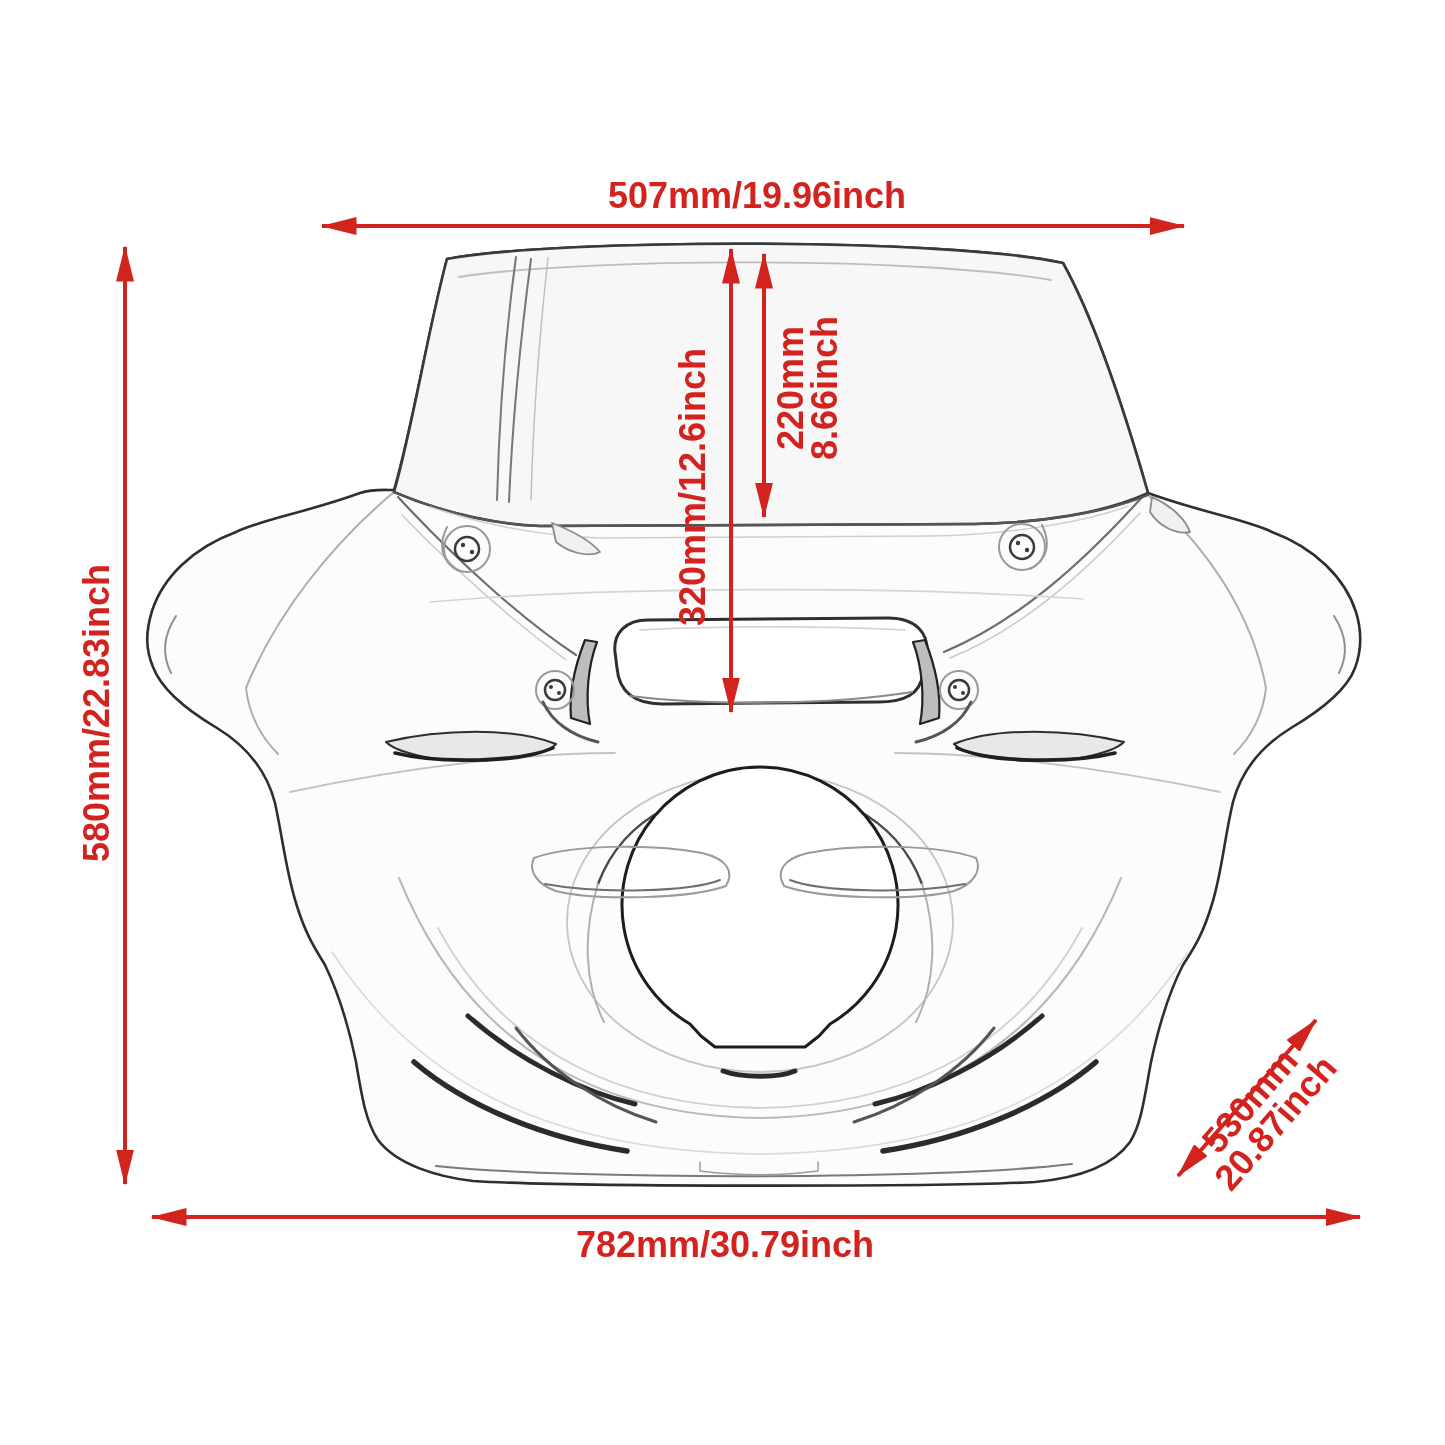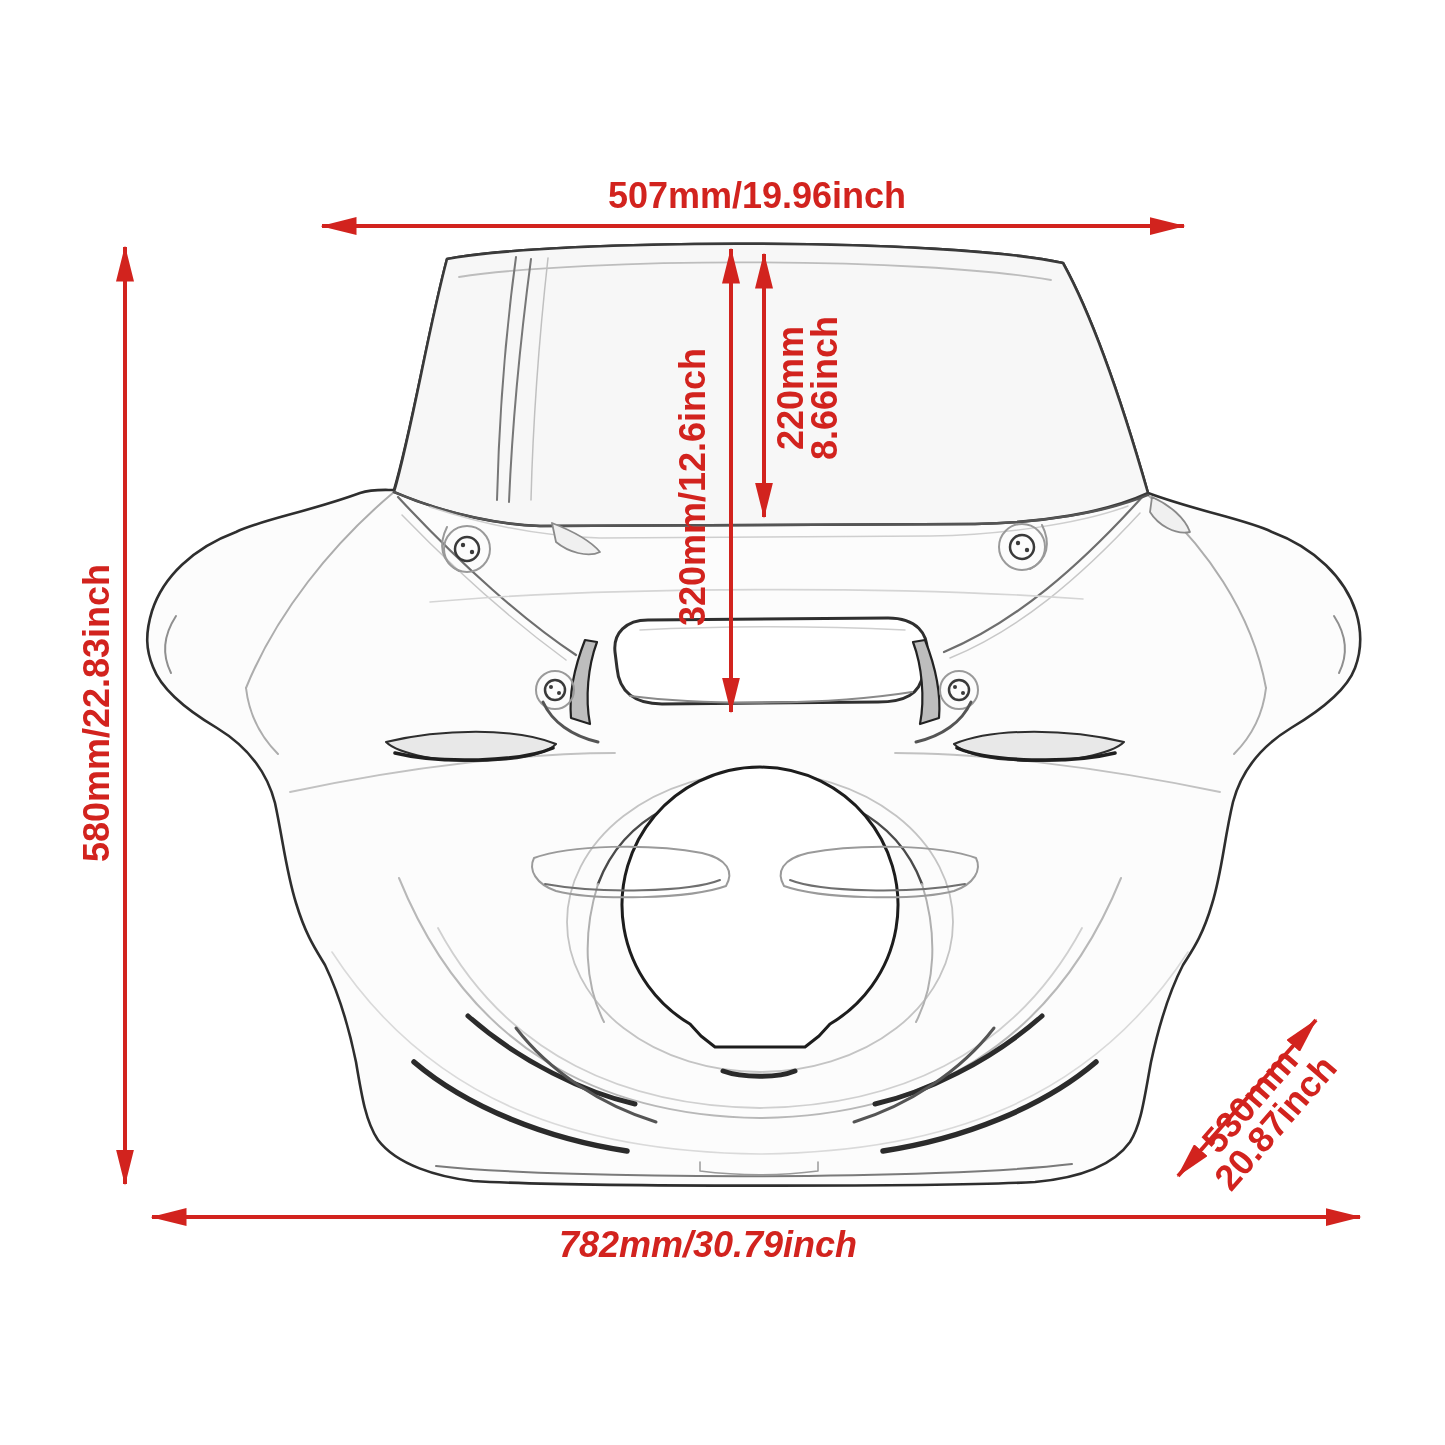--- a/index.html
+++ b/index.html
@@ -192,21 +192,21 @@
       <line x1="731" y1="249" x2="731" y2="712" marker-start="url(#arrow)" marker-end="url(#arrow)"></line>
       <line x1="764" y1="254" x2="764" y2="517" marker-start="url(#arrow)" marker-end="url(#arrow)"></line>
       <line x1="1178" y1="1176" x2="1316" y2="1020" marker-start="url(#arrow)" marker-end="url(#arrow)"></line>
     </g>
   </svg>
 
   <div class="dim-label" style="left:757px;top:196px;transform:translate(-50%,-50%);">507mm/19.96inch</div>
 
   <div class="dim-label" style="left:97px;top:713px;transform:translate(-50%,-50%) rotate(-90deg);">580mm/22.83inch</div>
 
-  <div class="dim-label" style="left:708px;top:1245px;transform:translate(-50%,-50%);font-style:italic;">782mm/30.79inch</div>
+  <div class="dim-label" style="left:725px;top:1245px;transform:translate(-50%,-50%);">782mm/30.79inch</div>
 
   <div class="dim-label" style="left:693px;top:487px;transform:translate(-50%,-50%) rotate(-90deg);">320mm/12.6inch</div>
 
   <div class="dim-label" style="left:808px;top:388px;transform:translate(-50%,-50%) rotate(-90deg);">
     <div>220mm</div>
     <div>8.66inch</div>
   </div>
 
   <div class="dim-label" style="left:1263px;top:1112px;transform:translate(-50%,-50%) rotate(-49deg);">
     <div>530mm</div>

